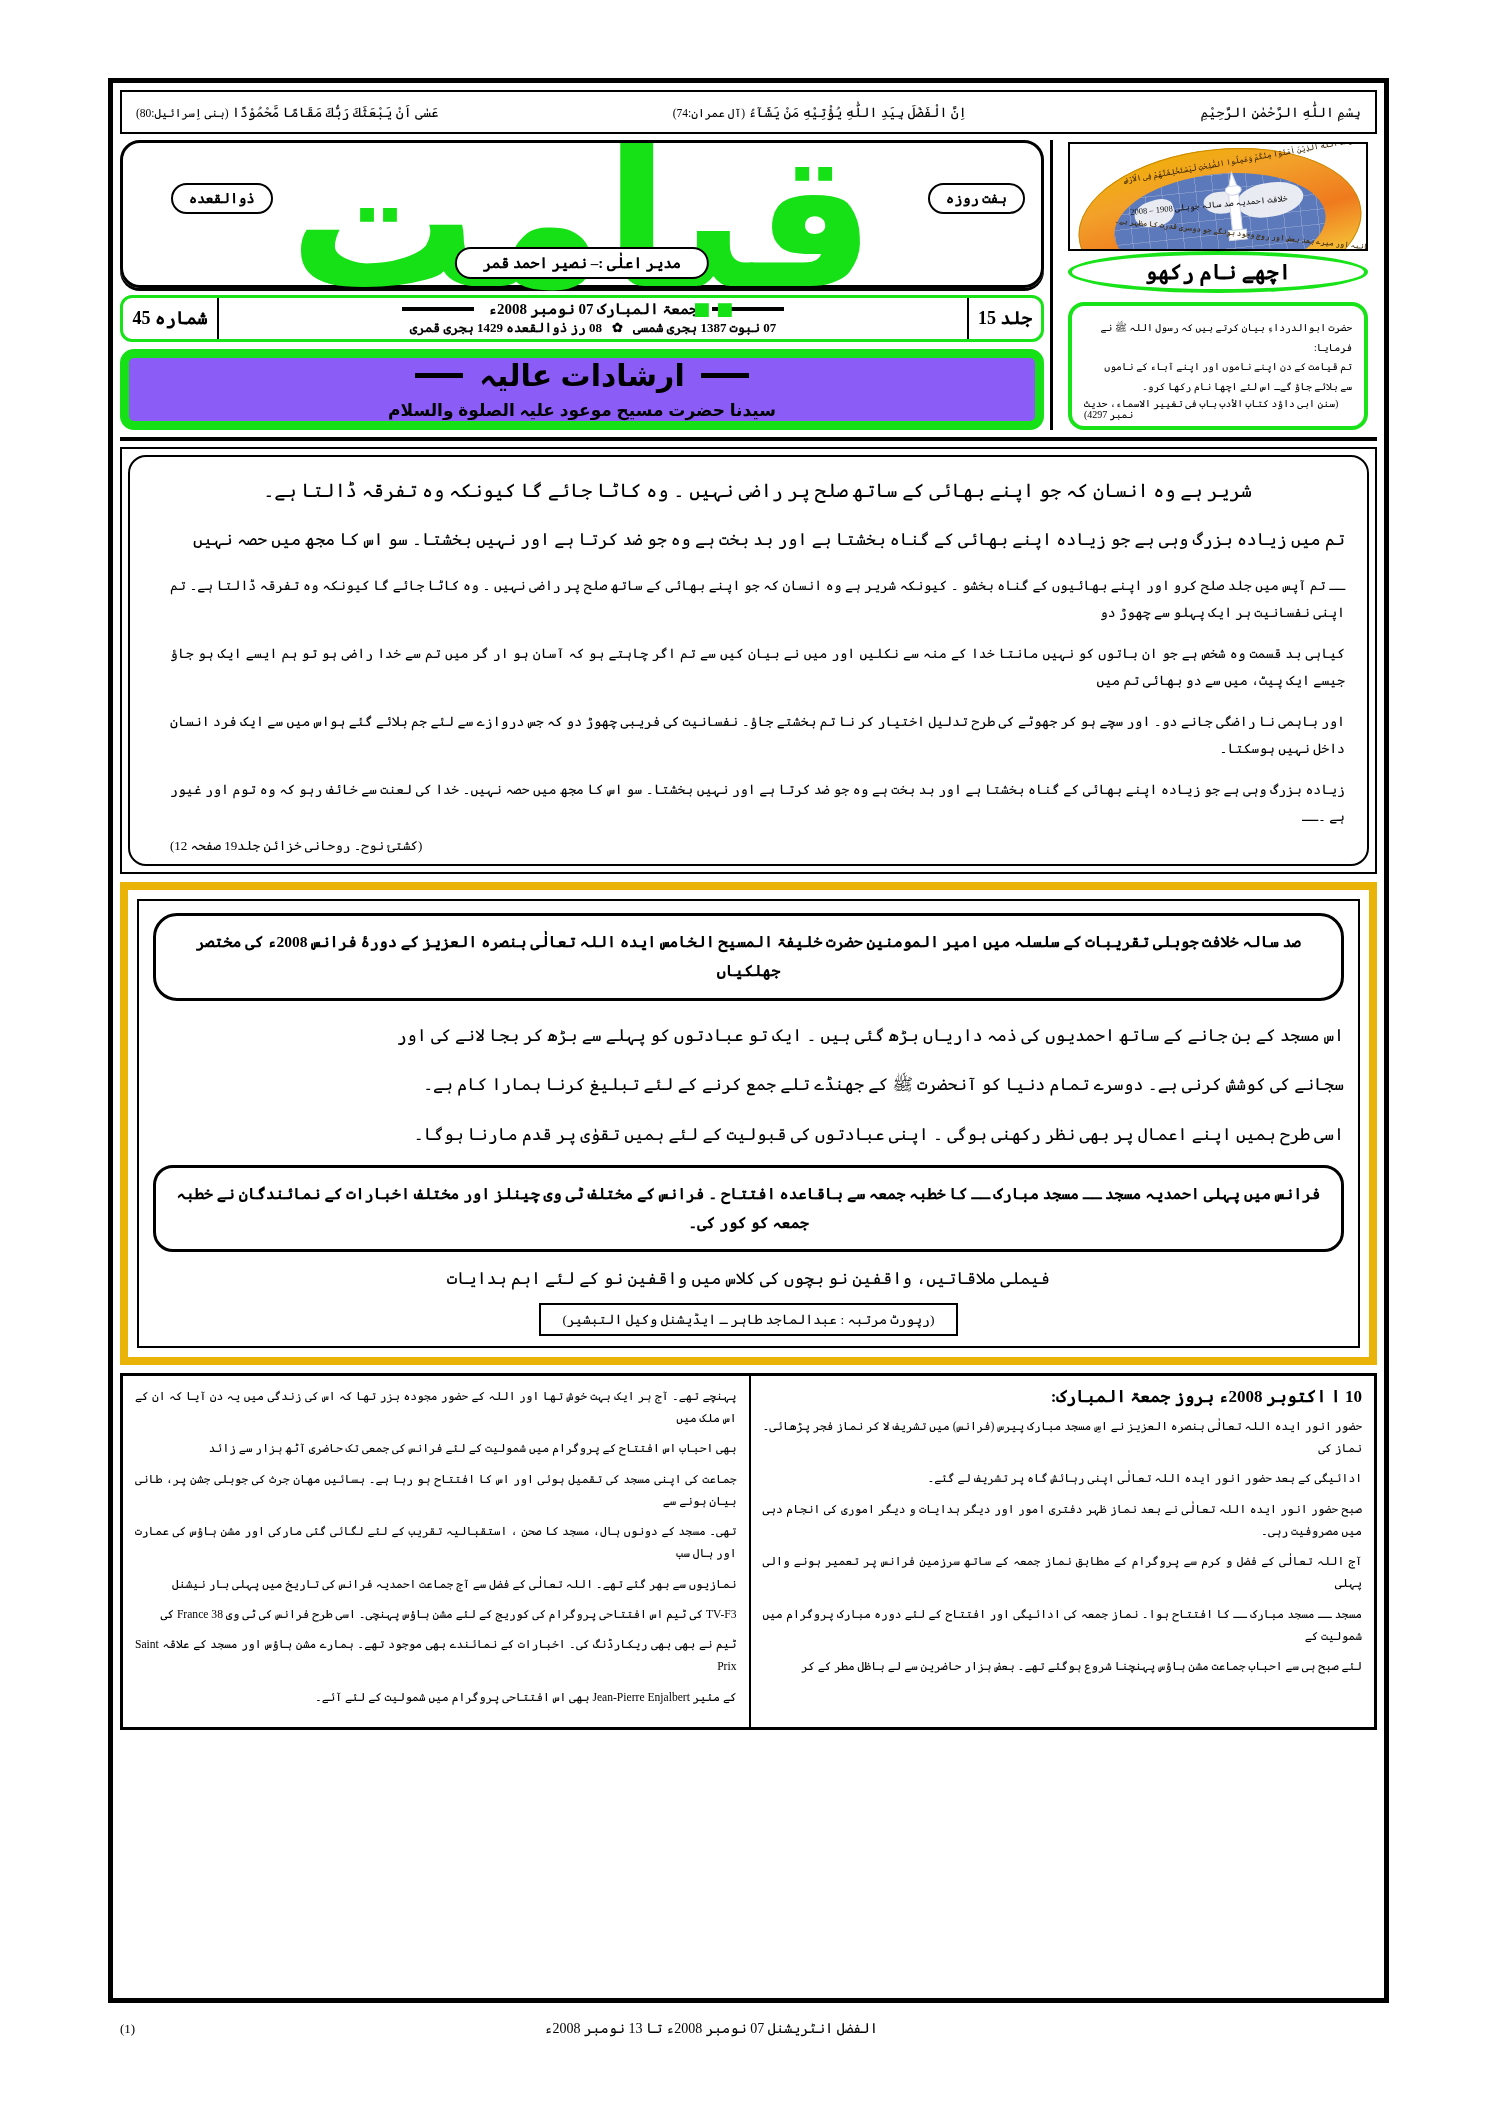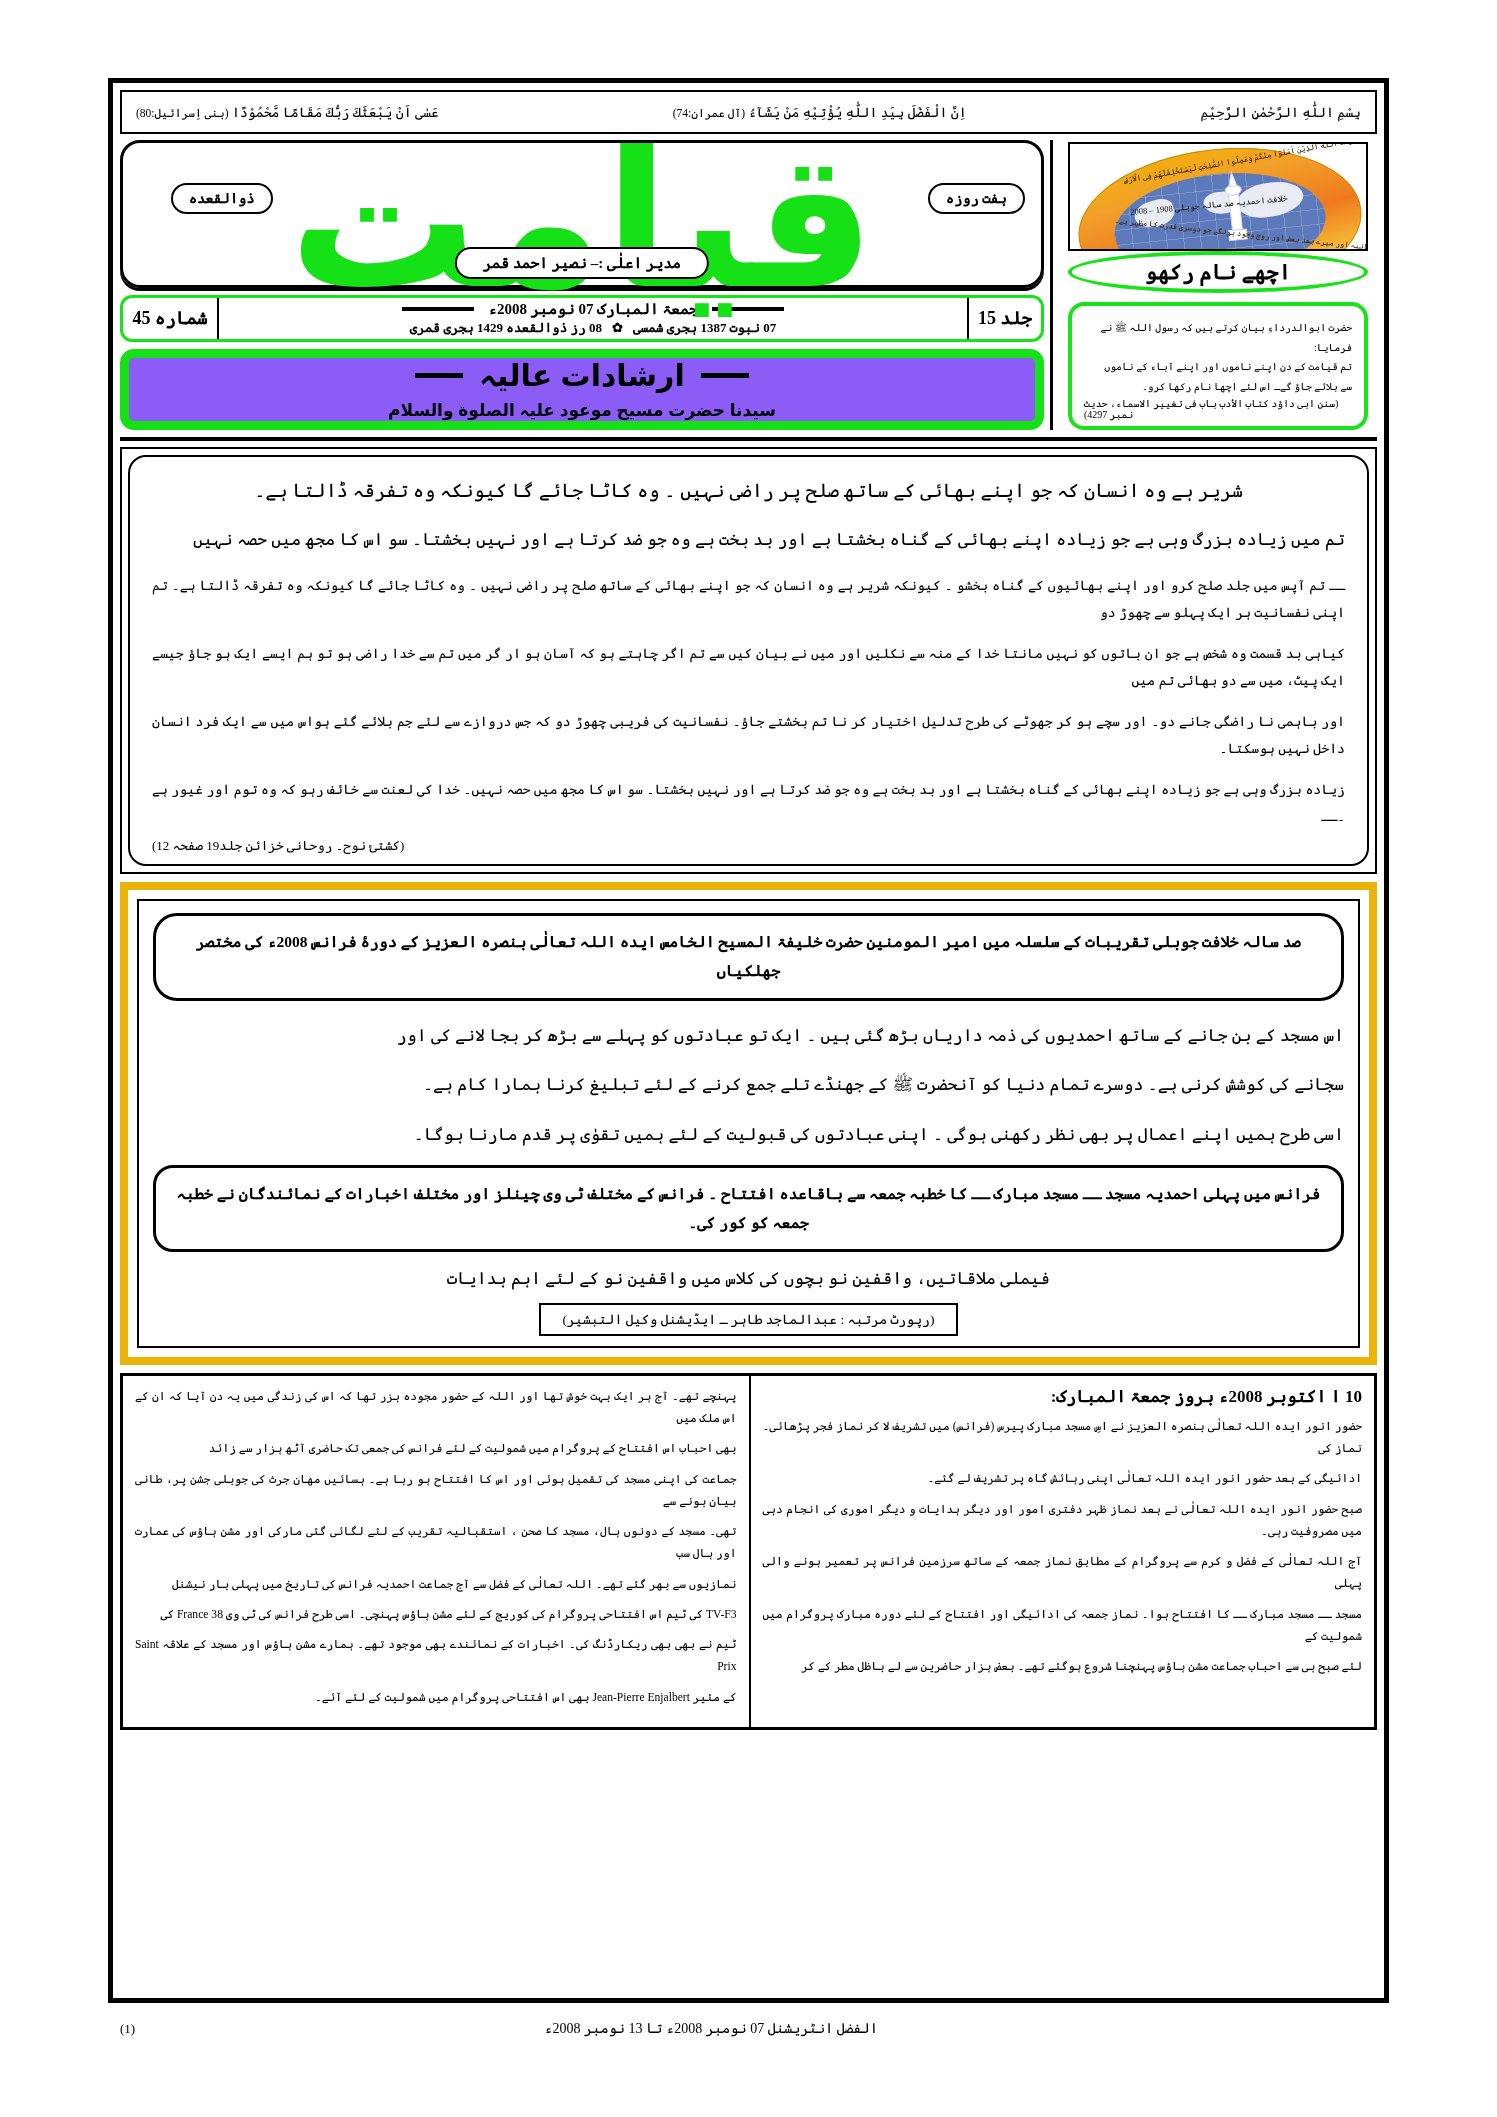--- a/index.html
+++ b/index.html
@@ -219,21 +219,21 @@
   .irshad-sub {
     margin-top:7px;
     font-size:17px;font-weight:bold;
     font-family:"Liberation Sans","DejaVu Sans",sans-serif;
   }
 
   
   .hr-thick { height:4px; background:#000; margin:7px 7px 0 7px; }
 
   .quote-section { margin:6px 7px 0 7px; border:2px solid #000; padding:6px; }
-  .quote-inner { border:2px solid #000; border-radius:18px; padding:14px 22px 10px 22px; }
+  .quote-inner { border:2px solid #000; border-radius:18px; padding:14px 22px 10px 40px; }
   .q-big { font-size:19px; line-height:2.15; text-align:center; }
   .q-big2 { font-size:17px; line-height:2.15; text-align:justify; margin-top:10px;}
   .q-small { font-size:13.5px; line-height:2.0; text-align:justify; margin-top:14px; }
   .q-ref { font-size:13px; text-align:left; margin-top:8px; direction:rtl;}
 
   
   .report-section { margin:8px 7px 0 7px; border:8px solid #eab308; padding:9px; }
   .report-inner { border:2px solid #000; padding:12px 14px 10px 14px; }
   .report-head {
     border:3px solid #000; border-radius:24px;

